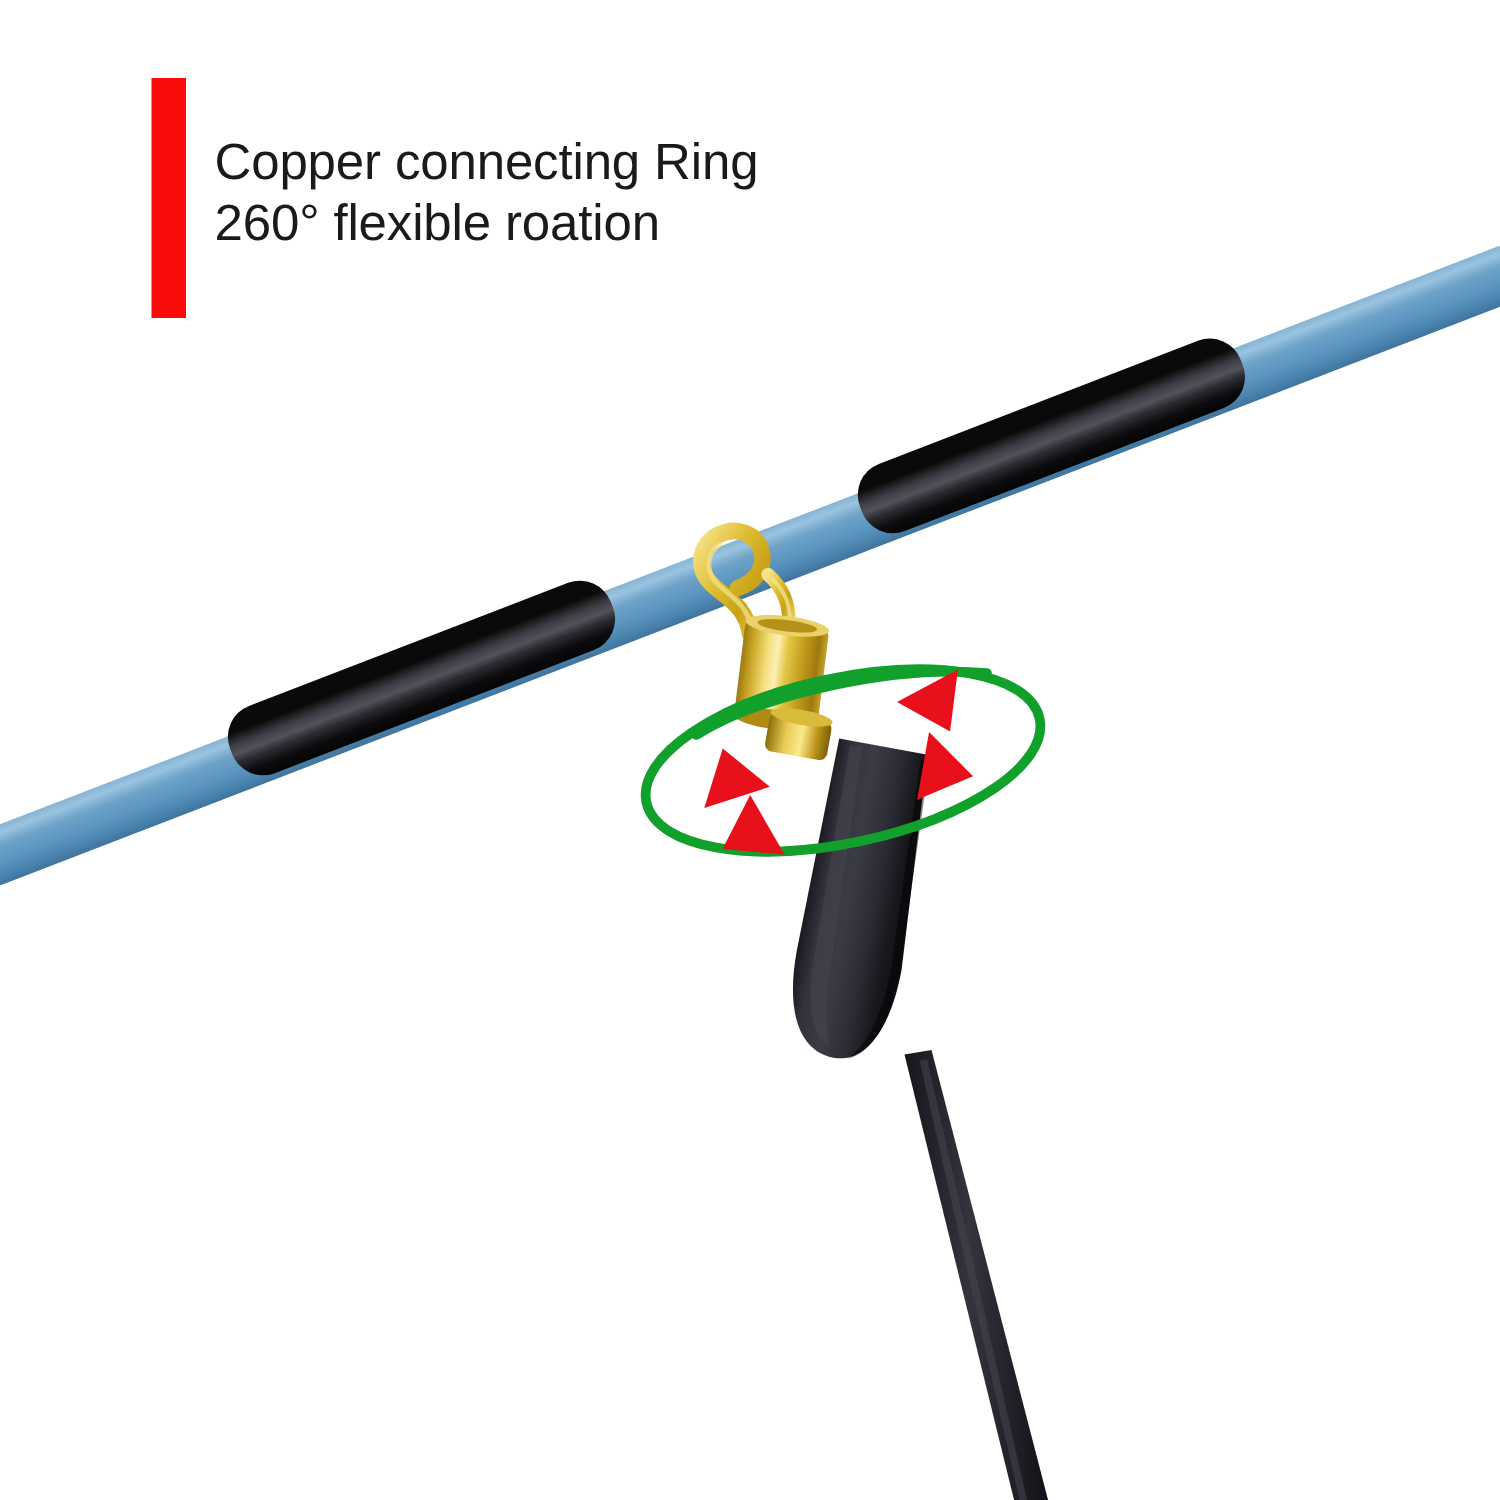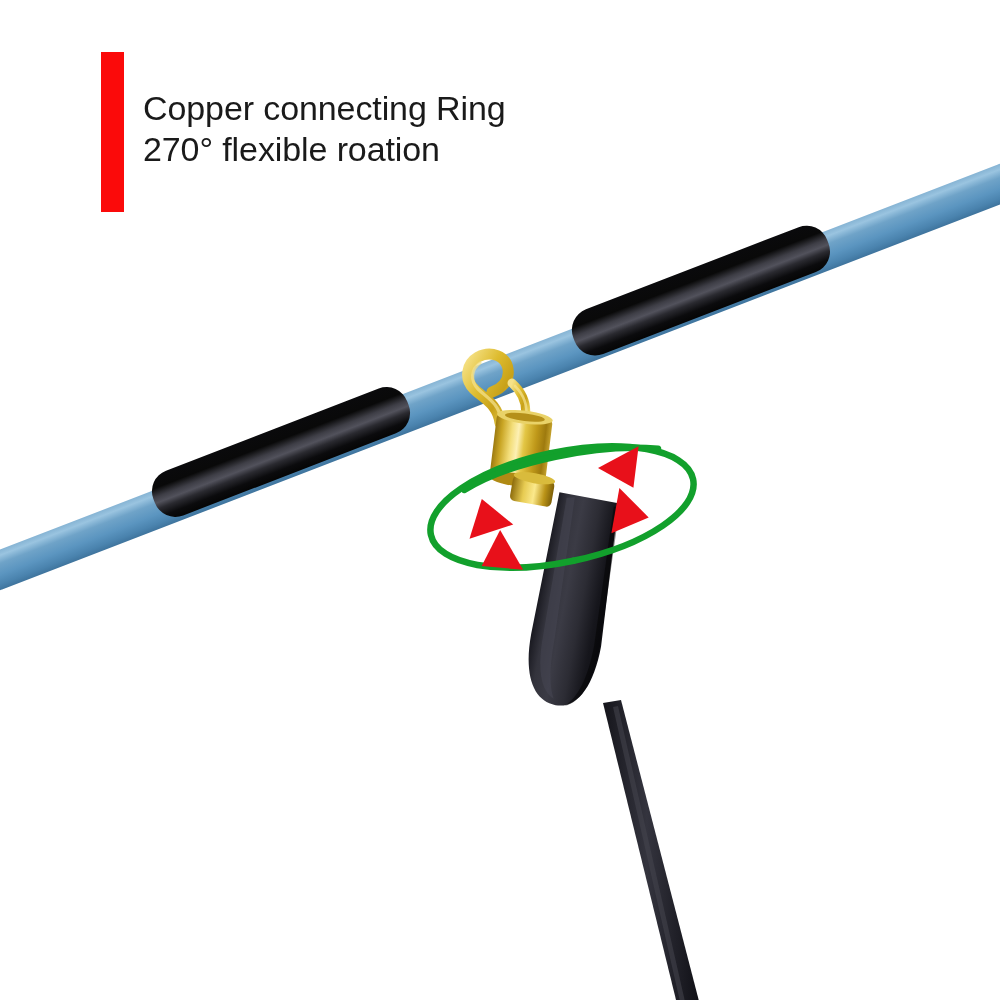--- a/index.html
+++ b/index.html
@@ -62,21 +62,21 @@
 </style>
 </head>
 <body>
 
 <div id="stage">
 
   <div id="caption-block">
     <div id="accent-bar"></div>
     <div id="caption-lines">
       <div class="caption-line">Copper connecting Ring</div>
-      <div class="caption-line">270° flexible roation</div>
+      <div class="caption-line">260° flexible roation</div>
     </div>
   </div>
 
   <svg id="artwork" viewBox="0 0 1000 1000">
     <defs>
 
       <linearGradient id="gRod" x1="0" y1="0" x2="0" y2="1">
         <stop offset="0%" stop-color="#86b4d4"></stop>
         <stop offset="14%" stop-color="#9ac4e0"></stop>
         <stop offset="34%" stop-color="#6fa3c8"></stop>

